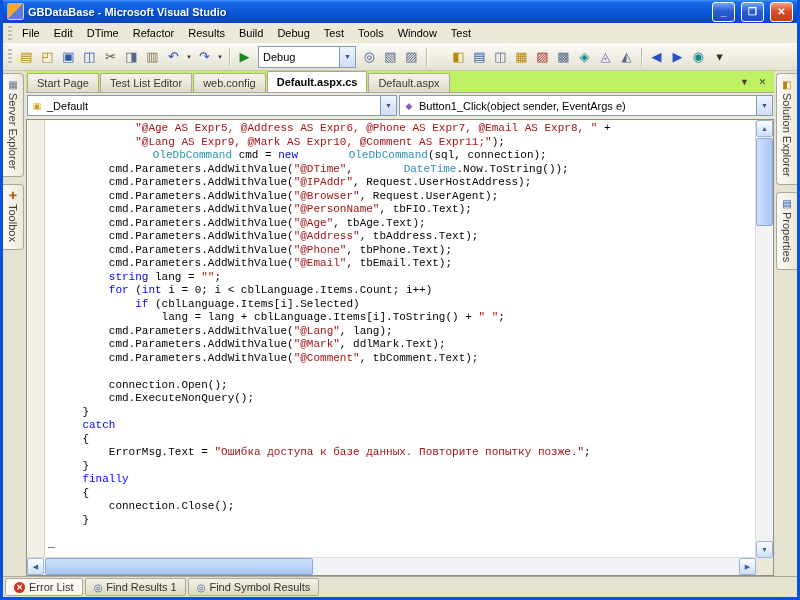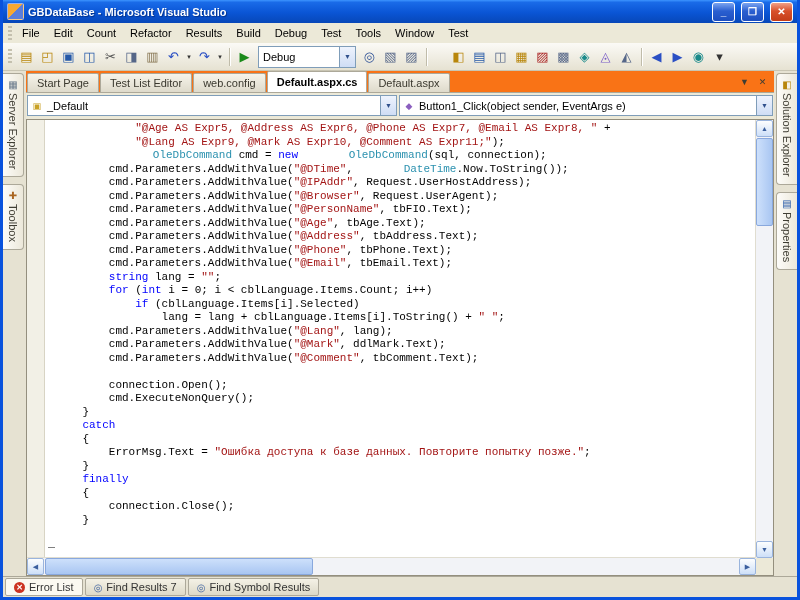--- a/index.html
+++ b/index.html
@@ -42,21 +42,21 @@
   .side-tab{display:flex;flex-direction:column;align-items:center;gap:3px;padding:5px 0 7px;margin-bottom:7px;
     background:linear-gradient(90deg,#fdfcf9,#ece8da);border:1px solid #aca899;font-size:11px;color:#3f3d33;}
   .left-strip .side-tab{border-left:none;border-radius:0 4px 4px 0;margin-right:2px;}
   .right-strip .side-tab{border-right:none;border-radius:4px 0 0 4px;margin-left:2px;}
   .side-icon{font-size:10px;}
   .side-label{writing-mode:vertical-rl;white-space:nowrap;}
 
   .center{flex:1;display:flex;flex-direction:column;min-width:0;}
 
   
-  .doc-strip{flex:0 0 21px;display:flex;align-items:flex-end;background:#f97316;padding-left:1px;border-bottom:1px solid #aca899;}
+  .doc-strip{flex:0 0 21px;display:flex;align-items:flex-end;background:#bef264;padding-left:1px;border-bottom:1px solid #aca899;}
   .doc-tab{height:18px;display:flex;align-items:center;padding:0 9px;font-size:11px;color:#3a382e;
     border:1px solid #aca899;border-bottom:none;border-radius:2px 2px 0 0;margin-right:1px;
     background:linear-gradient(180deg,#f6f4ea,#dedacb);white-space:nowrap;}
   .doc-tab.active{height:20px;background:#fff;font-weight:bold;color:#000;}
   .doc-controls{margin-left:auto;display:flex;align-items:center;gap:3px;padding:0 4px 3px;}
   .doc-ctl{width:15px;height:14px;display:flex;align-items:center;justify-content:center;font-size:9px;color:#3f3d33;}
 
   
   .navbar{flex:0 0 23px;display:flex;align-items:center;gap:2px;background:#ece9d8;padding:1px 1px 2px 1px;}
   .nav-combo{height:19px;background:#fff;border:1px solid #7f9db9;display:flex;align-items:center;font-size:11px;min-width:0;}
@@ -118,21 +118,21 @@
     <div class="title-text">GBDataBase - Microsoft Visual Studio</div>
     <div class="win-btn">_</div>
     <div class="win-btn">❒</div>
     <div class="win-btn close">✕</div>
   </div>
 
   <div class="menubar">
     <div class="grip"></div>
   <div class="menu-item">File</div>
       <div class="menu-item">Edit</div>
-      <div class="menu-item">Count</div>
+      <div class="menu-item">DTime</div>
       <div class="menu-item">Refactor</div>
       <div class="menu-item">Results</div>
       <div class="menu-item">Build</div>
       <div class="menu-item">Debug</div>
       <div class="menu-item">Test</div>
       <div class="menu-item">Tools</div>
       <div class="menu-item">Window</div>
       <div class="menu-item">Test</div>
     </div>
 
@@ -259,21 +259,21 @@
 
   </div>
 
   <div class="bottom-strip">
       <div class="bottom-tab active">
         <div class="err-ico">✕</div>
         <span>Error List</span>
       </div>
       <div class="bottom-tab">
         <div class="find-ico">◎</div>
-        <span>Find Results 7</span>
+        <span>Find Results 1</span>
       </div>
       <div class="bottom-tab">
         <div class="find-ico">◎</div>
         <span>Find Symbol Results</span>
       </div>
     </div>
 
 
 </div>
 

